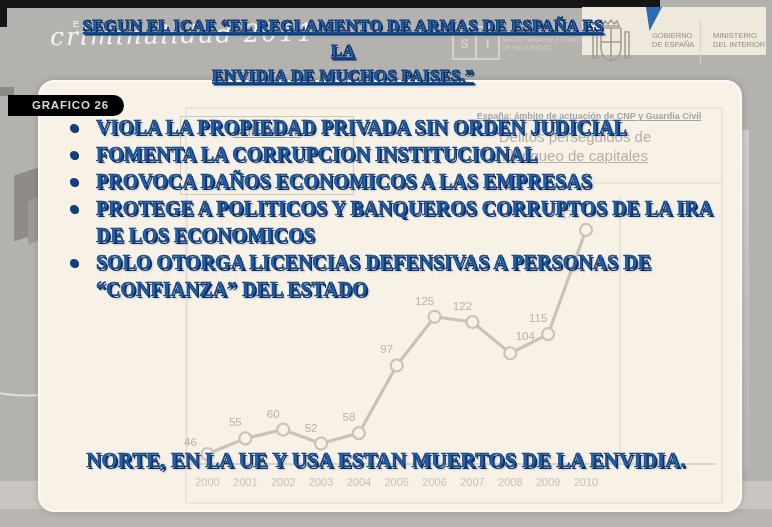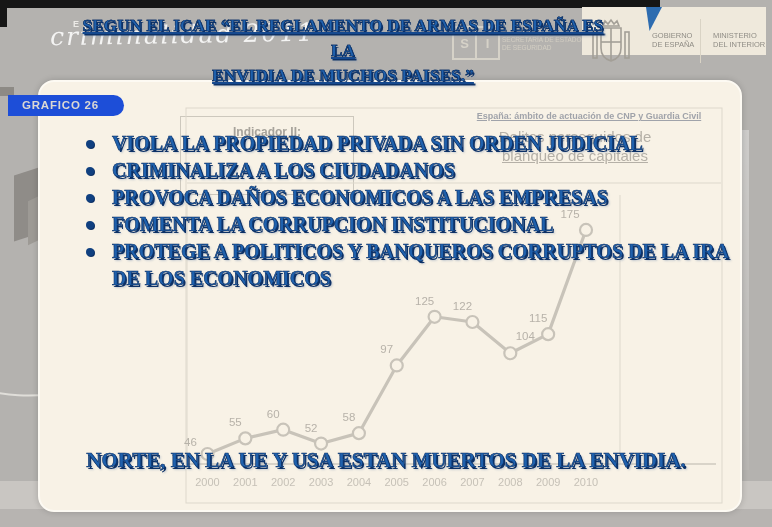--- a/index.html
+++ b/index.html
@@ -41,42 +41,42 @@
   .escudo{position:absolute;left:8px;top:9px;}
   .gobierno{position:absolute;left:70px;top:24px;font-size:7.5px;line-height:9px;color:#8f8c85;white-space:pre-line;}
   .logo-divider{position:absolute;left:118px;top:12px;width:1px;height:44px;background:#d9d3c5;}
   .ministerio{position:absolute;left:131px;top:24px;font-size:7.5px;line-height:9px;color:#8f8c85;white-space:pre-line;}
   .blue-tri{position:absolute;left:646px;top:7px;width:16px;height:24px;background:#2d6cb0;
             clip-path:polygon(0 0,100% 0,22% 100%);z-index:3;}
   
   .panel{position:absolute;left:38px;top:80px;width:700px;height:428px;background:#f8f2e6;
          border:2px solid #fdfaf3;border-radius:16px;box-shadow:0 0 6px rgba(0,0,0,.18);z-index:1;}
   .badge-notch{position:absolute;left:0;top:87px;width:14px;height:9px;background:#8d8a85;z-index:2;}
-  .grafico-badge{position:absolute;left:8px;top:95px;width:116px;height:21px;background:#1d4ed8;
+  .grafico-badge{position:absolute;left:8px;top:95px;width:116px;height:21px;background:#000000;
                  border-radius:0 11px 11px 0;color:#dcd9d3;font-weight:bold;font-size:11.5px;
-                 letter-spacing:.8px;line-height:21px;padding-left:14px;box-sizing:border-box;z-index:2;}
+                 letter-spacing:.8px;line-height:21px;padding-left:24px;box-sizing:border-box;z-index:2;}
   
   .chart-layer{position:absolute;left:0;top:0;width:772px;height:527px;z-index:2;pointer-events:none;}
   .indicador-box{position:absolute;left:180px;top:116px;width:172px;height:77px;border:1.5px solid #cdc8bd;text-align:center;}
   .indicador-box span{display:inline-block;margin-top:8px;font-size:12px;font-weight:bold;color:#a7a39b;
                       text-decoration:underline;}
   .chart-subtitle{position:absolute;left:455px;top:111px;width:268px;text-align:center;font-size:9px;font-weight:bold;
                   color:#a0a3aa;text-decoration:underline;}
   .chart-title{position:absolute;left:455px;top:127px;width:240px;text-align:center;font-size:15px;line-height:19px;color:#b5b0a7;}
   .chart-title .u{text-decoration:underline;}
   svg.chart{position:absolute;left:0;top:0;}
   .frame{fill:none;stroke:#ddd8cc;stroke-width:1;}
   .axis{stroke:#cfcabf;stroke-width:1.5;}
   .axis-v{stroke:#ddd8cc;stroke-width:1;}
   .series-line{fill:none;stroke:#c8c3b9;stroke-width:3.2;stroke-linejoin:round;}
   .marker{fill:#f8f2e6;stroke:#c8c3b9;stroke-width:2.2;}
   .dlabel{fill:#b7b2a9;font-size:11.5px;font-family:"Liberation Sans",sans-serif;}
   .ylabel{fill:#c6c1b7;font-size:11px;font-family:"Liberation Sans",sans-serif;}
   
-  .bullet-list{position:absolute;left:56px;top:114px;width:662px;margin:16px;padding:0;list-style:none;z-index:3;}
+  .bullet-list{position:absolute;left:56px;top:114px;width:662px;margin:0;padding:0;list-style:none;z-index:3;}
   .bullet-list li{position:relative;padding-left:40px;font-size:20px;line-height:27px;white-space:pre-line;}
   .bullet-list li::before{content:"";position:absolute;left:14px;top:10px;width:8px;height:8px;border-radius:50%;
                           background:#104080;box-shadow:1px 1px 0 #0d3166;}
   
   .closing{position:absolute;left:36px;top:446px;width:700px;text-align:center;z-index:3;}
   .closing div{font-size:21px;line-height:28px;}
 </style>
 </head>
 <body>
 
@@ -178,22 +178,23 @@
         <text class="ylabel" x="472.45" y="486" text-anchor="middle">2007</text>
         <text class="ylabel" x="510.3" y="486" text-anchor="middle">2008</text>
         <text class="ylabel" x="548.1500000000001" y="486" text-anchor="middle">2009</text>
         <text class="ylabel" x="586" y="486" text-anchor="middle">2010</text>
       </g>
   </svg>
 </div>
 
 <ul class="bullet-list slab">
     <li>VIOLA LA PROPIEDAD PRIVADA SIN ORDEN JUDICIAL</li>
-    <li>CRIMINALIZA A LOS CIUDADANOS</li>
+    <li>FOMENTA LA CORRUPCION INSTITUCIONAL</li>
     <li>PROVOCA DAÑOS ECONOMICOS A LAS EMPRESAS</li>
-    <li>FOMENTA LA CORRUPCION INSTITUCIONAL</li>
     <li>PROTEGE A POLITICOS Y BANQUEROS CORRUPTOS DE LA IRA
 DE LOS ECONOMICOS</li>
+    <li>SOLO OTORGA LICENCIAS DEFENSIVAS A PERSONAS DE
+“CONFIANZA” DEL ESTADO</li>
   </ul>
 
 <div class="closing slab">
   <div>NORTE, EN LA UE Y USA ESTAN MUERTOS DE LA ENVIDIA.</div>
 </div>
 
 </body></html>

